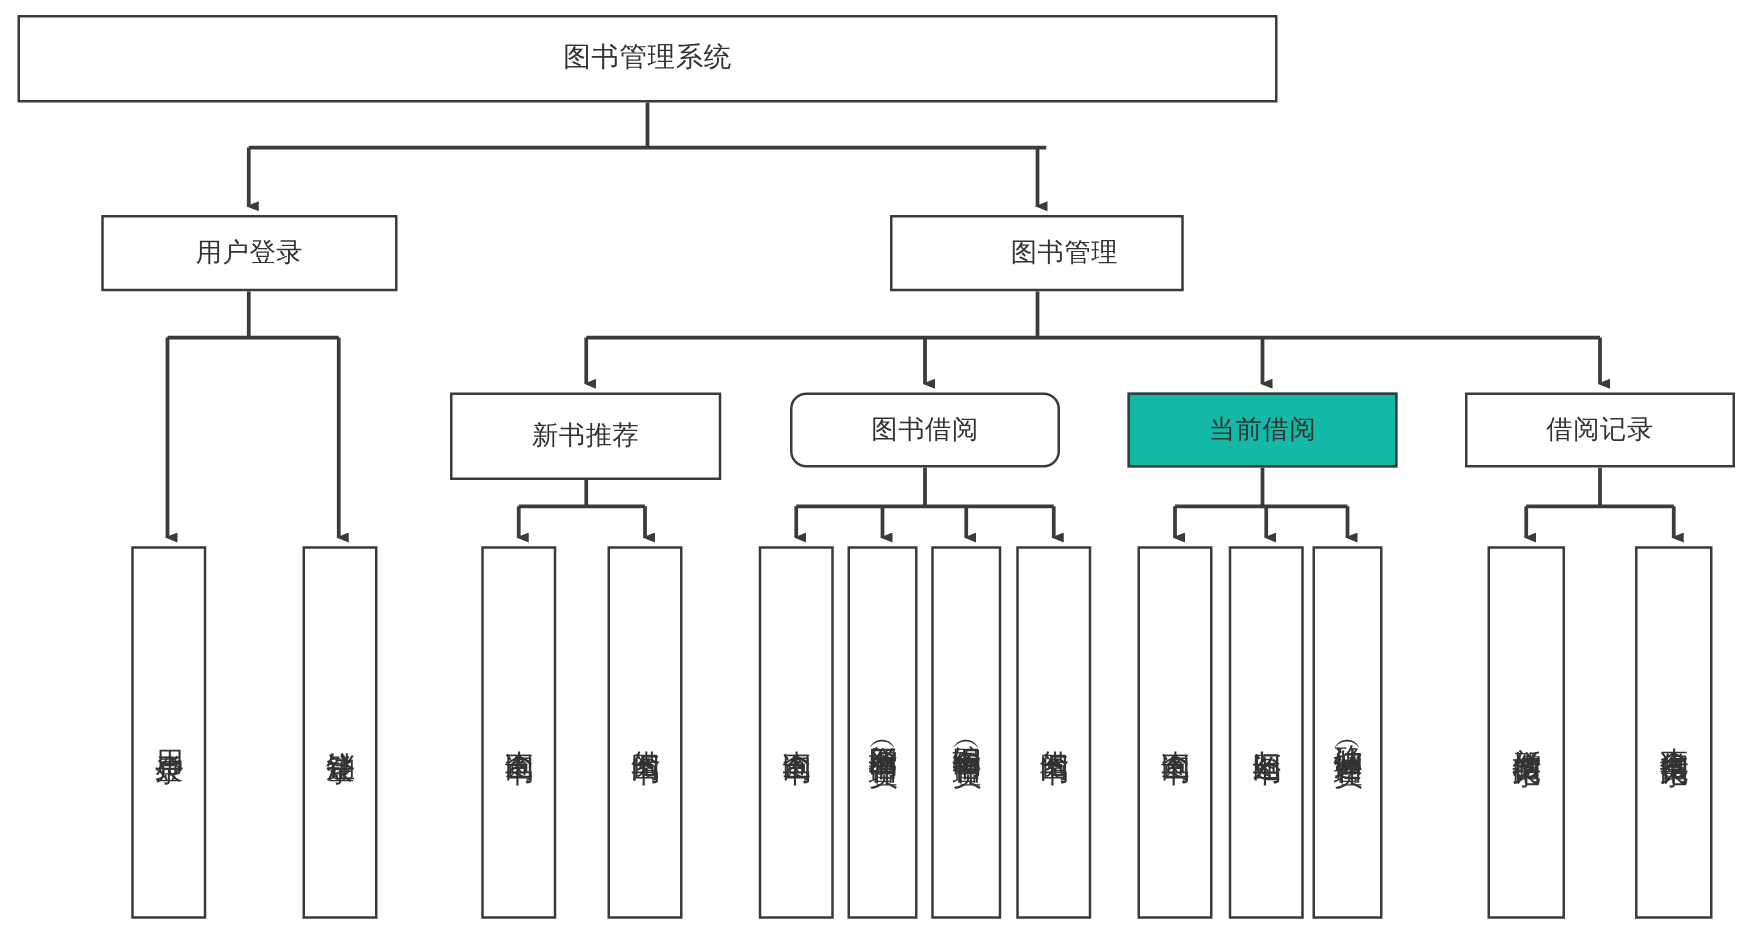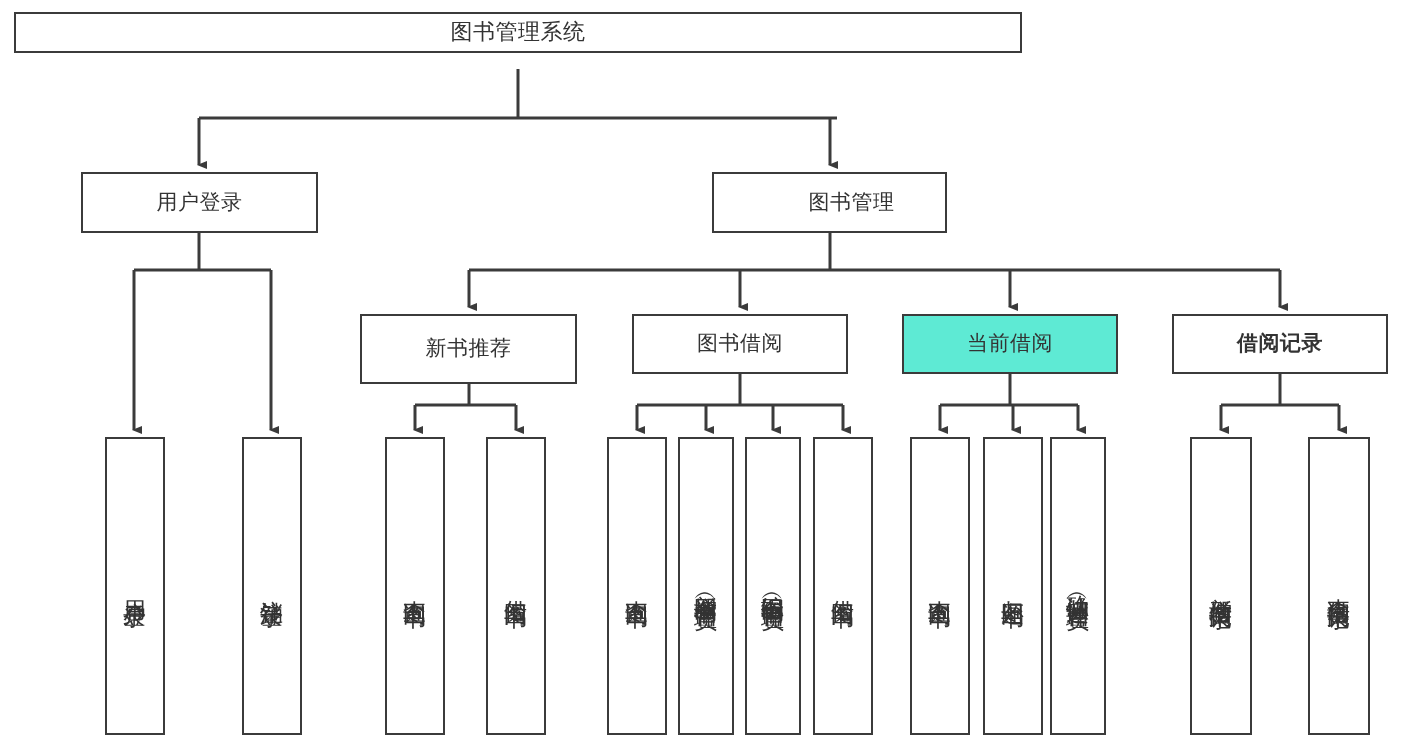--- a/index.html
+++ b/index.html
@@ -121,41 +121,41 @@
       <path d="M1013,405 L1013,430" marker-end="url(#arrow)"></path>
       <path d="M1078,405 L1078,430" marker-end="url(#arrow)"></path>
 
       <path d="M1280,374 L1280,405"></path>
       <path d="M1221,405 L1339,405"></path>
       <path d="M1221,405 L1221,430" marker-end="url(#arrow)"></path>
       <path d="M1339,405 L1339,430" marker-end="url(#arrow)"></path>
     </g>
   </svg>
 
-  <div class="node h root" id="node-root" style="left: 14px; top: 12px; width: 1008px; height: 41px; border-color: rgb(59, 59, 59); background: rgb(255, 255, 255); color: rgb(51, 51, 51);">
+  <div class="node h root" id="node-root" style="left: 14px; top: 12px; width: 1008px; height: 70px; border-color: rgb(59, 59, 59); background: rgb(255, 255, 255); color: rgb(51, 51, 51);">
     <span class="lbl">图书管理系统</span>
   </div>
 
   <div class="node h" id="node-l2-0" style="left: 81px; top: 172px; width: 237px; height: 61px; border-color: rgb(59, 59, 59); background: rgb(255, 255, 255); color: rgb(51, 51, 51);">
     <span class="lbl">用户登录</span>
   </div>
   <div class="node h" id="node-l2-1" style="left: 712px; top: 172px; width: 235px; height: 61px; border-color: rgb(59, 59, 59); background: rgb(255, 255, 255); color: rgb(51, 51, 51); padding-left: 44px;">
     <span class="lbl">图书管理</span>
   </div>
 
   <div class="node h" id="node-l3-0" style="left: 360px; top: 314px; width: 217px; height: 70px; border-color: rgb(59, 59, 59); background: rgb(255, 255, 255); color: rgb(51, 51, 51);">
     <span class="lbl">新书推荐</span>
   </div>
-  <div class="node h" id="node-l3-1" style="left: 632px; top: 314px; width: 216px; height: 60px; border-color: rgb(59, 59, 59); background: rgb(255, 255, 255); color: rgb(51, 51, 51);">
+  <div class="node h" id="node-l3-1" style="left: 632px; top: 314px; width: 216px; height: 60px; border-color: rgb(59, 59, 59); background: rgb(255, 255, 255); color: rgb(51, 51, 51); border-radius: 13px;">
     <span class="lbl">图书借阅</span>
   </div>
-  <div class="node h" id="node-l3-2" style="left: 902px; top: 314px; width: 216px; height: 60px; border-color: rgb(59, 59, 59); background: #5eead4; color: rgb(51, 51, 51);">
+  <div class="node h" id="node-l3-2" style="left: 902px; top: 314px; width: 216px; height: 60px; border-color: rgb(59, 59, 59); background: #14b8a6; color: rgb(51, 51, 51);">
     <span class="lbl">当前借阅</span>
   </div>
-  <div class="node h" id="node-l3-3" style="left: 1172px; top: 314px; width: 216px; height: 60px; border-color: rgb(59, 59, 59); background: rgb(255, 255, 255); color: rgb(51, 51, 51); font-weight: bold;">
+  <div class="node h" id="node-l3-3" style="left: 1172px; top: 314px; width: 216px; height: 60px; border-color: rgb(59, 59, 59); background: rgb(255, 255, 255); color: rgb(51, 51, 51);">
     <span class="lbl">借阅记录</span>
   </div>
 
   <div class="node v" id="node-leaf-0" style="left: 105px; top: 437px; width: 60px; height: 298px; border-color: rgb(59, 59, 59); background: rgb(255, 255, 255); color: rgb(51, 51, 51);">
     <span class="lbl">用户登录</span>
   </div>
   <div class="node v" id="node-leaf-1" style="left: 242px; top: 437px; width: 60px; height: 298px; border-color: rgb(59, 59, 59); background: rgb(255, 255, 255); color: rgb(51, 51, 51);">
     <span class="lbl">注销登录</span>
   </div>
   <div class="node v" id="node-leaf-2" style="left: 385px; top: 437px; width: 60px; height: 298px; border-color: rgb(59, 59, 59); background: rgb(255, 255, 255); color: rgb(51, 51, 51);">

